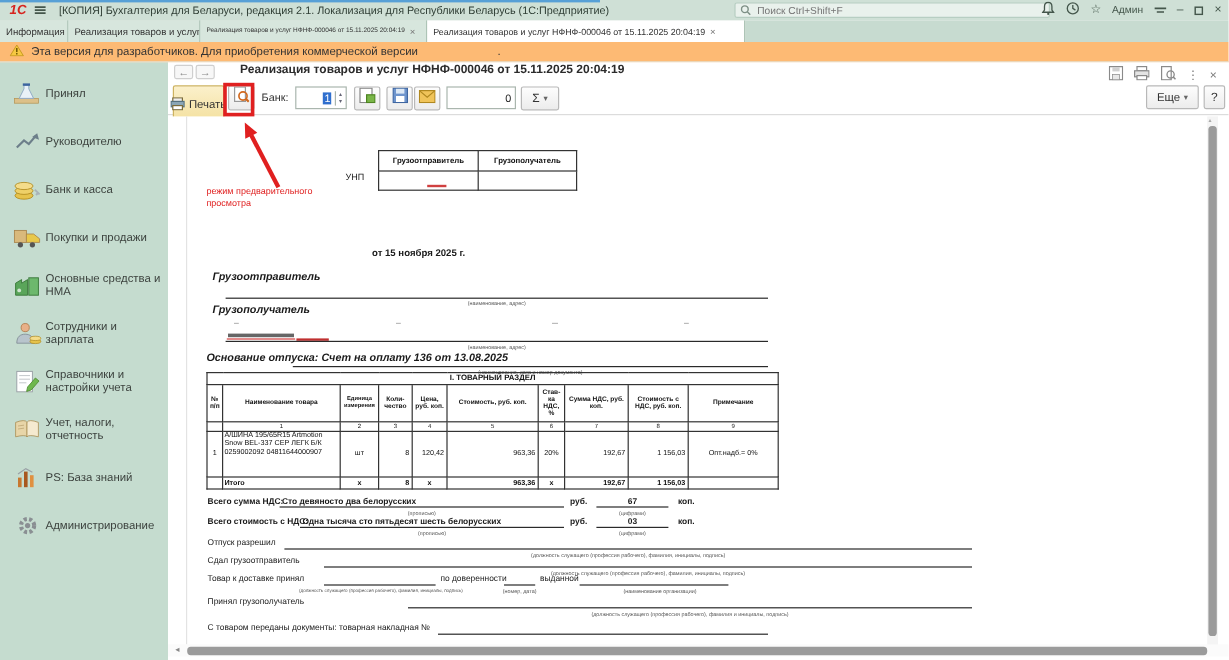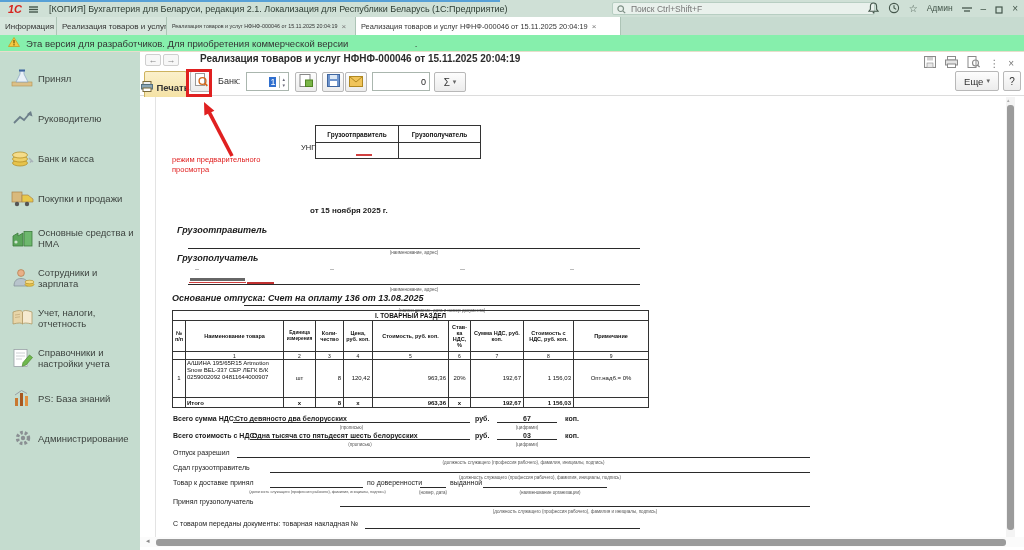--- a/index.html
+++ b/index.html
@@ -12,21 +12,21 @@
   .appmenu-ico{margin-right:10px;}
   .wtitle{font-size:9px;color:#2e3d34;white-space:nowrap;overflow:hidden;}
   .searchbox{position:absolute;left:612px;top:2px;width:263px;height:13px;background:#e9f1ec;border:1px solid #b7cec2;border-radius:2px;display:flex;align-items:center;padding:0 4px;}
   .searchbox input{border:none;background:transparent;outline:none;font-size:8.5px;color:#7d8f85;width:100%;}
   .tb-icons{position:absolute;right:6px;top:1px;height:15px;display:flex;align-items:center;gap:9px;}
   .tb-ic{font-size:10px;color:#44564b;line-height:15px;}
   .tabbar{position:absolute;left:0;top:17px;width:1024px;height:18px;background:#c7dbd0;display:flex;}
   .tab{height:18px;display:flex;align-items:center;padding:0 5px;font-size:8px;color:#333;background:#d7e6dd;border-right:1px solid #adc4b6;white-space:nowrap;overflow:hidden;}
   .tab .x{margin-left:4px;color:#777;font-size:8px;}
   .tab.active{background:#ffffff;border-right:1px solid #adc4b6;}
-  .warnbar{position:absolute;left:0;top:35px;width:1024px;height:17px;background:#86efac;border-bottom:1px solid #e7decb;display:flex;align-items:center;font-size:9.5px;color:#333;}
+  .warnbar{position:absolute;left:0;top:35px;width:1024px;height:17px;background:#fdba74;border-bottom:1px solid #e7decb;display:flex;align-items:center;font-size:9.5px;color:#333;}
   .warnbar a{color:#3b6bc6;text-decoration:underline;margin-left:3px;margin-top:34px;}
   
   .sidebar{position:absolute;left:0;top:52px;width:140px;height:498px;background:#c5dccf;padding-top:6px;}
   .sb-item{height:40px;display:flex;align-items:center;padding:0 6px 0 8px;cursor:pointer;}
   .sb-ico{width:30px;flex:0 0 30px;display:flex;align-items:center;justify-content:center;}
   .sb-label{font-size:9.5px;color:#3c423e;line-height:11px;}
   
   .main{position:absolute;left:140px;top:52px;width:884px;height:498px;background:#fff;}
   .mheader{position:absolute;left:0;top:0;width:884px;height:16px;}
   .navbtn{position:absolute;top:2px;width:16px;height:12px;border:1px solid #cfcfcf;border-radius:2px;background:#f7f7f7;font-size:9px;color:#888;text-align:center;line-height:11px;}
@@ -193,39 +193,39 @@
             <path d="M3 18 c0 -5.5 3 -7.5 7 -7.5 s7 2 7 7.5 z" fill="#b8c4cc" stroke="#808c94" stroke-width="0.7"></path>
             <ellipse cx="18.5" cy="16.5" rx="4.5" ry="1.8" fill="#e6c34c" stroke="#b08a1e" stroke-width="0.6"></ellipse>
             <ellipse cx="18.5" cy="14" rx="4.5" ry="1.8" fill="#f4dc8a" stroke="#b08a1e" stroke-width="0.6"></ellipse>
           </svg>
         </span>
         <span class="sb-label">Сотрудники и зарплата</span>
       </div>
     <div class="sb-item">
         <span class="sb-ico">
           <svg width="24" height="20">
-            <path d="M2 4 q8 -3 9.5 0 v12 q-1.5 -2 -9.5 0 z" fill="#e8d5a8" stroke="#ab9159" stroke-width="0.7"></path>
-            <path d="M11.5 4 q1.5 -3 9.5 0 v12 q-8 -2 -9.5 0 z" fill="#f5ead0" stroke="#ab9159" stroke-width="0.7"></path>
-            <line x1="4" y1="7" x2="9" y2="6.3" stroke="#b8a070" stroke-width="0.6"></line>
-            <line x1="4" y1="9.5" x2="9" y2="8.8" stroke="#b8a070" stroke-width="0.6"></line>
-          </svg>
-        </span>
-        <span class="sb-label">Учет, налоги, отчетность</span>
-      </div>
-    <div class="sb-item">
-        <span class="sb-ico">
-          <svg width="24" height="20">
             <rect x="3" y="1.5" width="13" height="17" fill="#fff" stroke="#9aa0a6" stroke-width="0.8"></rect>
             <line x1="5" y1="5" x2="14" y2="5" stroke="#c0c4c8" stroke-width="0.8"></line>
             <line x1="5" y1="8" x2="14" y2="8" stroke="#c0c4c8" stroke-width="0.8"></line>
             <line x1="5" y1="11" x2="11" y2="11" stroke="#c0c4c8" stroke-width="0.8"></line>
             <path d="M12 14.5 l6.5 -7.5 l3 2.5 l-6.5 7.5 l-3.8 1.2 z" fill="#6fb84e" stroke="#4e8c30" stroke-width="0.7"></path>
           </svg>
         </span>
         <span class="sb-label">Справочники и настройки учета</span>
+      </div>
+    <div class="sb-item">
+        <span class="sb-ico">
+          <svg width="24" height="20">
+            <path d="M2 4 q8 -3 9.5 0 v12 q-1.5 -2 -9.5 0 z" fill="#e8d5a8" stroke="#ab9159" stroke-width="0.7"></path>
+            <path d="M11.5 4 q1.5 -3 9.5 0 v12 q-8 -2 -9.5 0 z" fill="#f5ead0" stroke="#ab9159" stroke-width="0.7"></path>
+            <line x1="4" y1="7" x2="9" y2="6.3" stroke="#b8a070" stroke-width="0.6"></line>
+            <line x1="4" y1="9.5" x2="9" y2="8.8" stroke="#b8a070" stroke-width="0.6"></line>
+          </svg>
+        </span>
+        <span class="sb-label">Учет, налоги, отчетность</span>
       </div>
     <div class="sb-item">
         <span class="sb-ico">
           <svg width="24" height="20">
             <rect x="4" y="10" width="3" height="8" fill="#c87830"></rect>
             <rect x="9" y="5" width="3" height="13" fill="#a85820"></rect>
             <rect x="14" y="8" width="3" height="10" fill="#e09040"></rect>
             <polyline points="4,7 10.5,2.5 16,5.5" stroke="#9aa0a6" fill="none" stroke-width="1"></polyline>
           </svg>
         </span>
@@ -263,21 +263,21 @@
               <rect x="1" y="0.5" width="8" height="11" fill="none" stroke="#8a8a8a"></rect>
               <circle cx="8.5" cy="7" r="3" fill="none" stroke="#8a8a8a" stroke-width="1.1"></circle>
               <line x1="10.6" y1="9.1" x2="12.6" y2="11.1" stroke="#8a8a8a" stroke-width="1.3"></line>
             </svg></span>
         <span style="color:#777;font-size:10px;">⋮</span>
         <span style="color:#777;font-size:10px;">×</span>
       </div>
     </div>
 
     <div class="toolbar">
-      <div class="btn" style="left:4px;top:3px;width:43px;height:33px;background:linear-gradient(#fbf0cb,#f3df9c);border-color:#cdb25f;font-size:9.5px;gap:3px;font-weight:bold;">
+      <div class="btn" style="left:4px;top:3px;width:43px;height:33px;background:linear-gradient(#fbf0cb,#f3df9c);border-color:#cdb25f;font-size:9.5px;gap:3px;">
         <span><svg width="12" height="11">
               <rect x="2" y="0.5" width="8" height="3.5" fill="#eee" stroke="#7a6a3a"></rect>
               <rect x="0.5" y="3.5" width="11" height="4.5" fill="#8aa5b5" stroke="#55707f"></rect>
               <rect x="2" y="7" width="8" height="3.5" fill="#fff" stroke="#7a6a3a"></rect>
             </svg></span>
         <span>Печать</span>
       </div>
       <div class="btn" style="left:50px;top:3px;width:22px;height:21px;">
         <span><svg width="14" height="14">
               <rect x="1.5" y="0.5" width="9" height="12" fill="#fff" stroke="#999"></rect>
@@ -331,21 +331,21 @@
       <polygon points="12,4 22.4,12.7 12.4,17.6" fill="#e02020"></polygon>
     </svg>
     <div class="ann-text">
       <div>режим предварительного</div>
       <div>просмотра</div>
     </div>
 
     <div class="docarea">
       <div class="pageedge"></div>
 
-      <div class="dtext" style="left:161px;top:46px;font-size:7.5px;">УНП</div>
+      <div class="dtext" style="left:148px;top:46px;font-size:7.5px;">УНП</div>
       <table class="gridtbl">
         <colgroup>
             <col style="width:83px">
             <col style="width:82px">
           </colgroup>
         <tbody>
             <tr style="height:17px;">
               <td>Грузоотправитель</td>
               <td>Грузополучатель</td>
             </tr>

